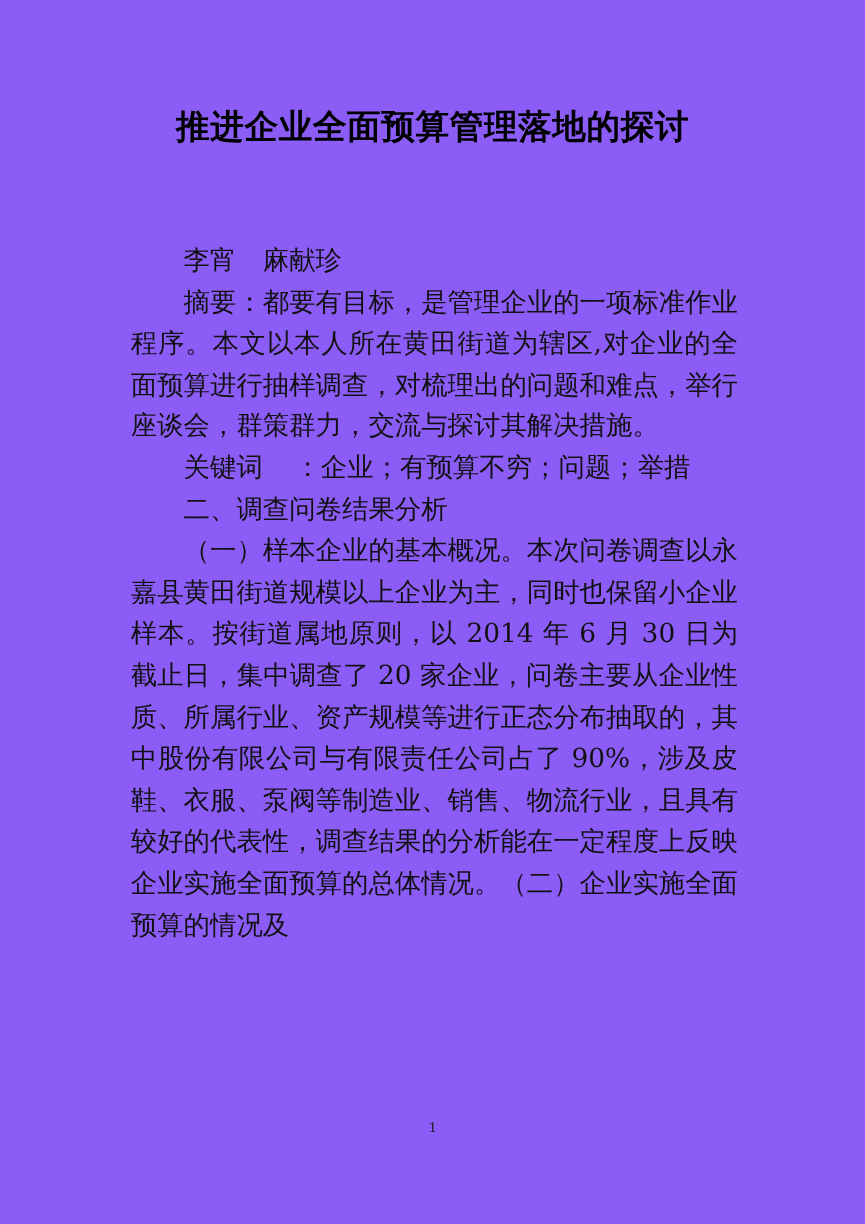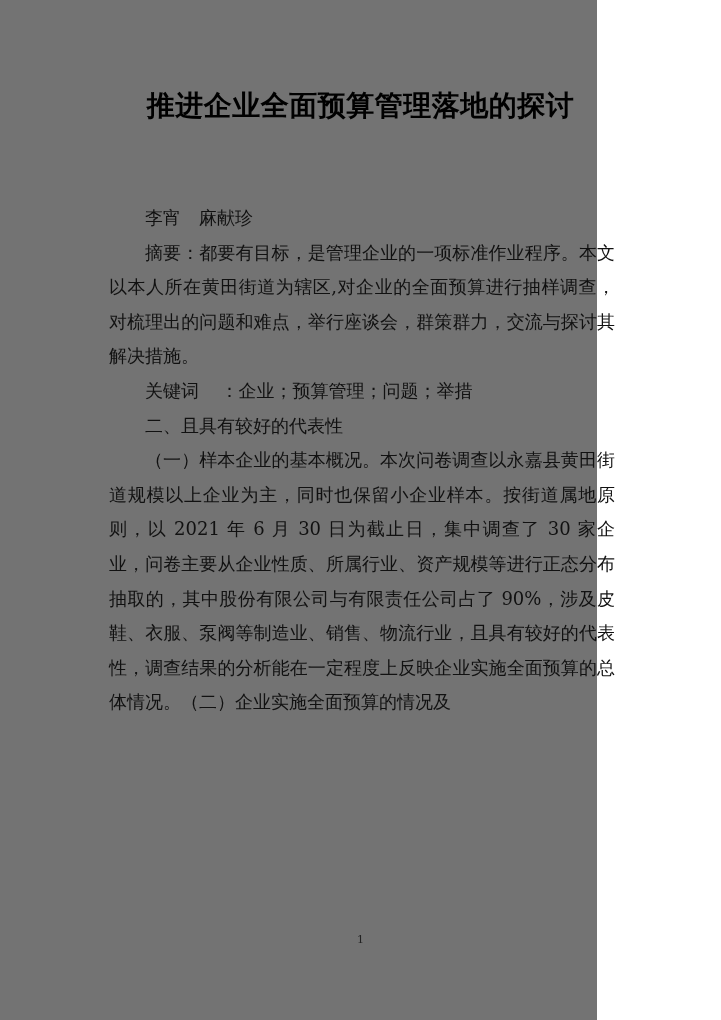--- a/index.html
+++ b/index.html
@@ -11,42 +11,42 @@
       width: 721px;
       height: 1020px;
       position: relative;
       overflow: hidden;
       font-family: "DejaVu Serif", "Liberation Serif", serif;
       color: #111111;
     }
     .page {
       position: absolute;
       left: 0; top: 0;
-      width: 597px;
+      width: 721px;
       height: 1020px;
-      background: #737373;
+      background: #8b5cf6;
     }
     .title {
       position: absolute;
       left: 0;
       width: 721px;
       top: 88px;
       text-align: center;
       font-size: 28px;
       font-weight: bold;
       letter-spacing: 0.5px;
       color: #000;
       line-height: 36px;
     }
     .body {
       position: absolute;
       left: 109px;
       top: 201px;
       width: 506px;
-      font-size: 18px;
+      font-size: 22px;
       line-height: 34.6px;
       text-align: justify;
       text-justify: inter-character;
     }
     .body p {
       margin: 0;
       text-indent: 2em;
     }
     .authors .sep {
       display: inline-block;
@@ -72,23 +72,23 @@
 <div class="page">
 
   <div class="title">推进企业全面预算管理落地的探讨</div>
 
   <div class="body">
 
     <p class="authors"><span>李宵</span><span class="sep"></span><span>麻献珍</span></p>
 
     <p>摘要：都要有目标，是管理企业的一项标准作业程序。本文以本人所在黄田街道为辖区,对企业的全面预算进行抽样调查，对梳理出的问题和难点，举行座谈会，群策群力，交流与探讨其解决措施。</p>
 
-    <p class="kw-label"><span>关键词</span><span class="gap"></span><span>：企业；预算管理；问题；举措</span></p>
+    <p class="kw-label"><span>关键词</span><span class="gap"></span><span>：企业；有预算不穷；问题；举措</span></p>
 
 
-    <p>二、且具有较好的代表性</p>
-    <p>（一）样本企业的基本概况。本次问卷调查以永嘉县黄田街道规模以上企业为主，同时也保留小企业样本。按街道属地原则，以 2021 年 6 月 30 日为截止日，集中调查了 30 家企业，问卷主要从企业性质、所属行业、资产规模等进行正态分布抽取的，其中股份有限公司与有限责任公司占了 90%，涉及皮鞋、衣服、泵阀等制造业、销售、物流行业，且具有较好的代表性，调查结果的分析能在一定程度上反映企业实施全面预算的总体情况。（二）企业实施全面预算的情况及</p>
+    <p>二、调查问卷结果分析</p>
+    <p>（一）样本企业的基本概况。本次问卷调查以永嘉县黄田街道规模以上企业为主，同时也保留小企业样本。按街道属地原则，以 2014 年 6 月 30 日为截止日，集中调查了 20 家企业，问卷主要从企业性质、所属行业、资产规模等进行正态分布抽取的，其中股份有限公司与有限责任公司占了 90%，涉及皮鞋、衣服、泵阀等制造业、销售、物流行业，且具有较好的代表性，调查结果的分析能在一定程度上反映企业实施全面预算的总体情况。（二）企业实施全面预算的情况及</p>
 
   </div>
 
   <div class="page-number">1</div>
 
 </div>
 
 </body></html>

